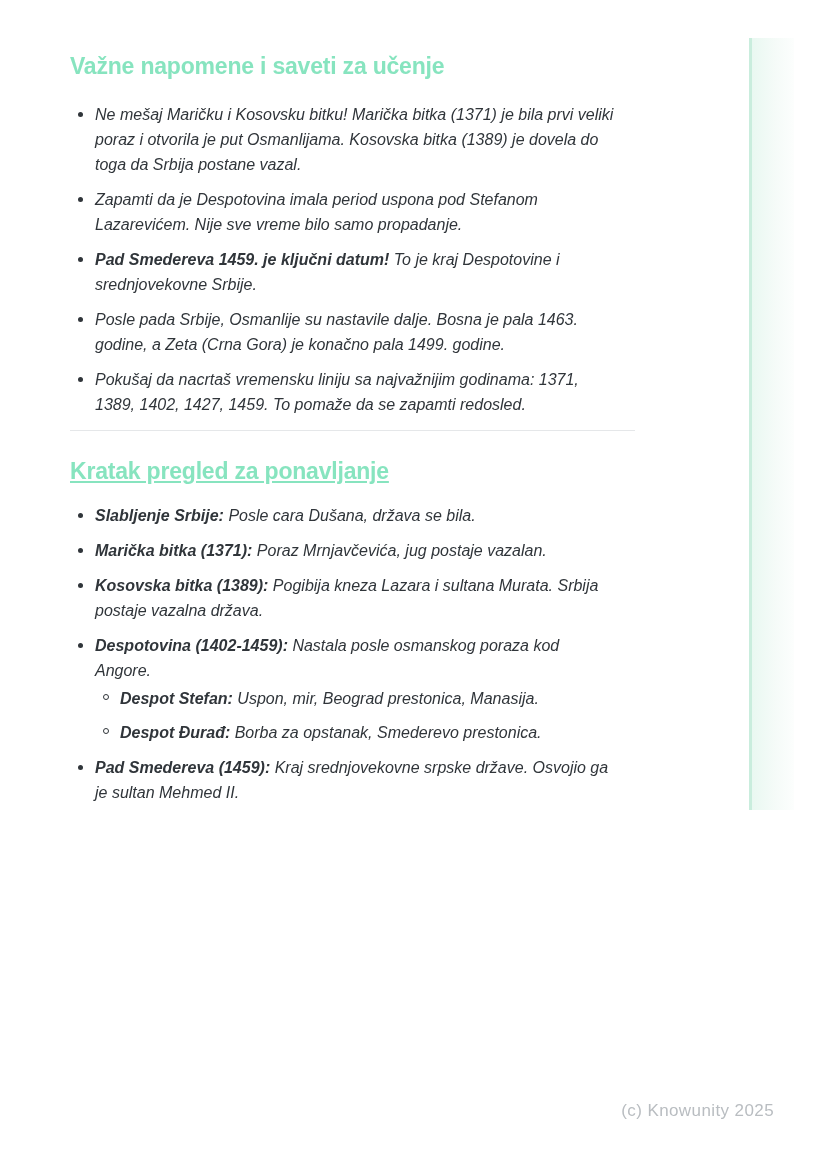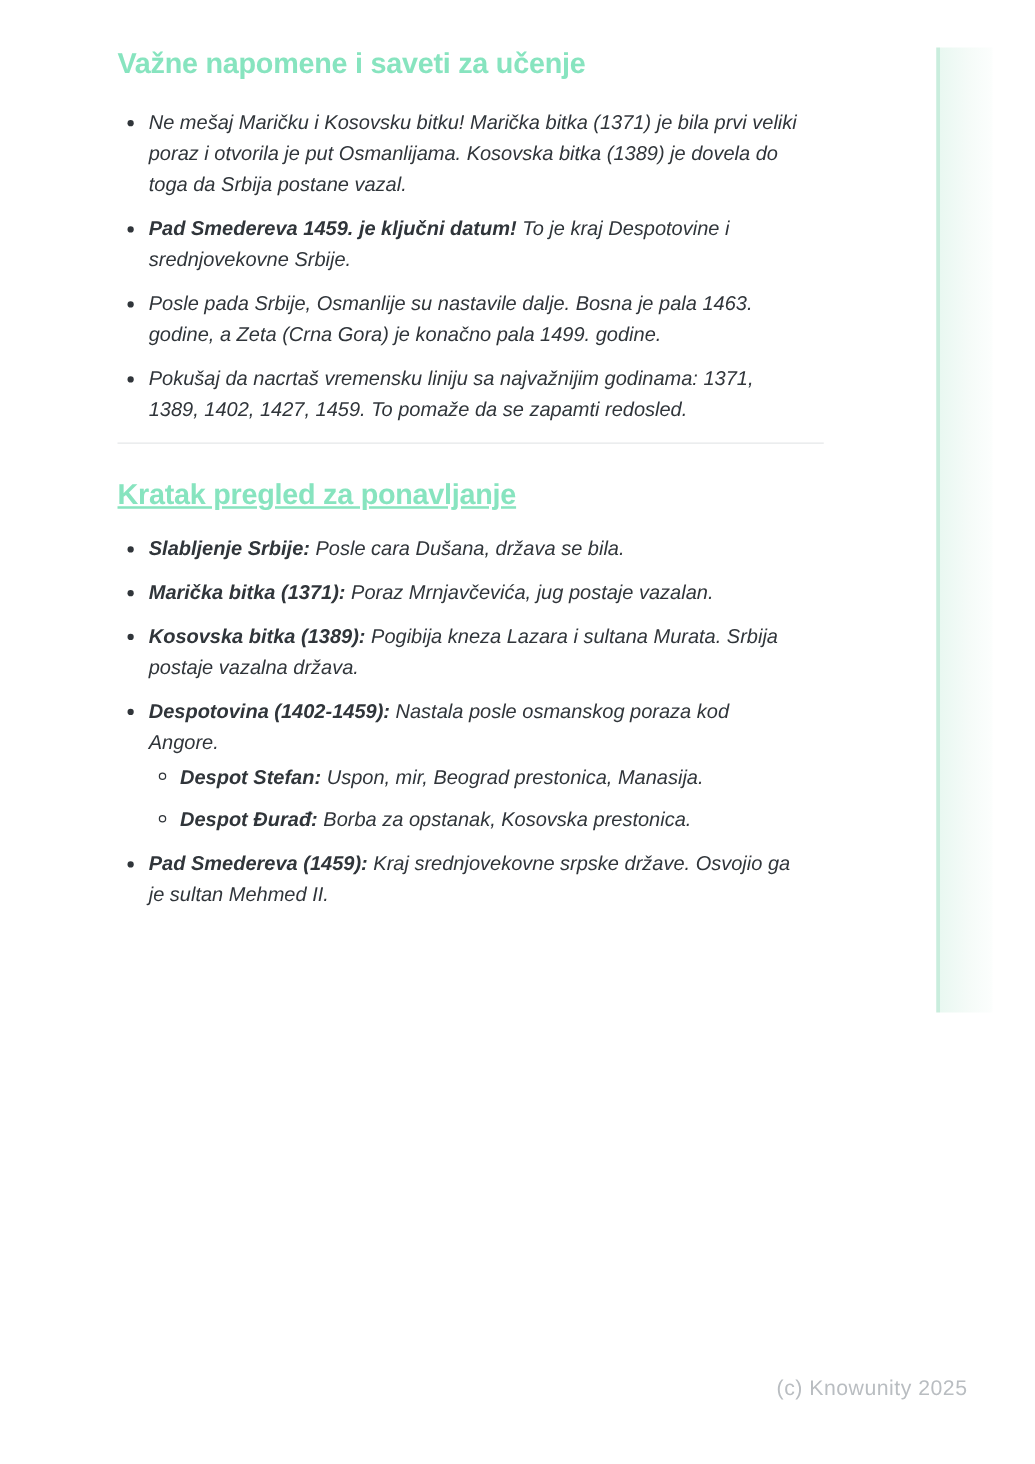--- a/index.html
+++ b/index.html
@@ -8,23 +8,22 @@
     background: #ffffff;
     font-family: "Liberation Sans", sans-serif;
     color: #30353A;
     position: relative;
     overflow: hidden;
   }
   .page { position: absolute; inset: 0; background: #ffffff; }
 
   .content {
     position: absolute;
-    left: 70px; top: 0;
+    left: 70px; top: 16px;
     width: 566px;
-    margin-left: 24px;
   }
 
   .section-title {
     font-size: 23px;
     font-weight: 700;
     color: #87E4BF;
     letter-spacing: -0.2px;
     line-height: 28px;
     margin: 0;
   }
@@ -100,37 +99,38 @@
 <body>
 
 <div class="page">
 
   <div class="content">
 
     <h1 class="section-title title-1">Važne napomene i saveti za učenje</h1>
 
     <ul class="notes">
       <li><strong></strong><span>Ne mešaj Maričku i Kosovsku bitku! Marička bitka (1371) je bila prvi veliki poraz i otvorila je put Osmanlijama. Kosovska bitka (1389) je dovela do toga da Srbija postane vazal.</span></li>
+      <li><strong></strong><span>Zapamti da je Despotovina imala period uspona pod Stefanom Lazarevićem. Nije sve vreme bilo samo propadanje.</span></li>
       <li><strong>Pad Smedereva 1459. je ključni datum!</strong><span> To je kraj Despotovine i srednjovekovne Srbije.</span></li>
       <li><strong></strong><span>Posle pada Srbije, Osmanlije su nastavile dalje. Bosna je pala 1463. godine, a Zeta (Crna Gora) je konačno pala 1499. godine.</span></li>
       <li><strong></strong><span>Pokušaj da nacrtaš vremensku liniju sa najvažnijim godinama: 1371, 1389, 1402, 1427, 1459. To pomaže da se zapamti redosled.</span></li>
     </ul>
 
     <hr class="divider">
 
     <h1 class="section-title title-2">Kratak pregled za ponavljanje</h1>
 
     <ul class="notes review">
       <li><strong>Slabljenje Srbije:</strong><span> Posle cara Dušana, država se bila.</span></li>
       <li><strong>Marička bitka (1371):</strong><span> Poraz Mrnjavčevića, jug postaje vazalan.</span></li>
       <li><strong>Kosovska bitka (1389):</strong><span> Pogibija kneza Lazara i sultana Murata. Srbija postaje vazalna država.</span></li>
       <li><strong>Despotovina (1402-1459):</strong><span> Nastala posle osmanskog poraza kod Angore.</span>
         <ul class="sub">
           <li><strong>Despot Stefan:</strong><span> Uspon, mir, Beograd prestonica, Manasija.</span></li>
-          <li><strong>Despot Đurađ:</strong><span> Borba za opstanak, Kosovska prestonica.</span></li>
+          <li><strong>Despot Đurađ:</strong><span> Borba za opstanak, Smederevo prestonica.</span></li>
         </ul>
       </li>
       <li><strong>Pad Smedereva (1459):</strong><span> Kraj srednjovekovne srpske države. Osvojio ga je sultan Mehmed II.</span></li>
     </ul>
 
   </div>
 
   <div class="side-strip"></div>
 
   <div class="footer">(c) Knowunity 2025</div>

